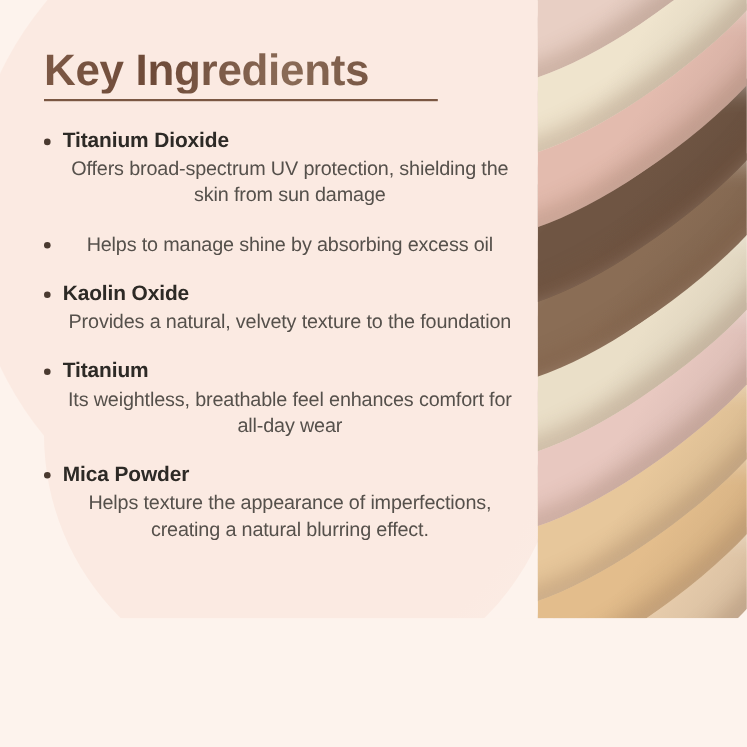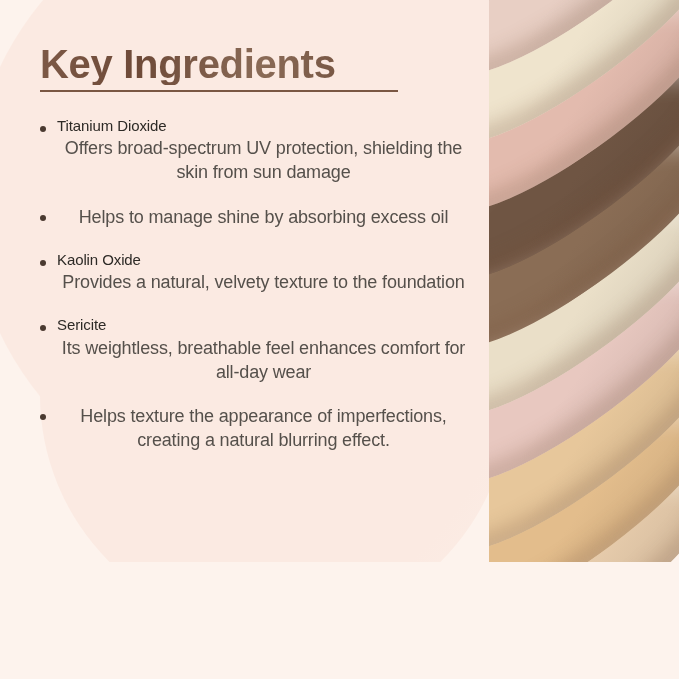--- a/index.html
+++ b/index.html
@@ -153,22 +153,22 @@
   .bullet {
     position: absolute;
     left: 2px;
     top: 9px;
     width: 6px;
     height: 6px;
     border-radius: 50%;
     background: #4a3a30;
   }
   .item-name {
-    font-size: 15px;
-    font-weight: normal;
+    font-size: 19px;
+    font-weight: bold;
     color: #2d2a26;
     letter-spacing: -0.1px;
     padding-left: 19px;
     line-height: 1.25;
   }
   .item-desc {
     font-size: 18px;
     color: #55504b;
     line-height: 1.32;
     padding-left: 19px;
@@ -220,23 +220,24 @@
           <span class="bullet"></span>
           <div class="item-desc">Helps to manage shine by absorbing excess oil</div>
         </li>
         <li class="item">
           <span class="bullet"></span>
           <div class="item-name">Kaolin Oxide</div>
           <div class="item-desc">Provides a natural, velvety texture to the foundation</div>
         </li>
         <li class="item">
           <span class="bullet"></span>
-          <div class="item-name">Sericite</div>
+          <div class="item-name">Titanium</div>
           <div class="item-desc">Its weightless, breathable feel enhances comfort for all-day wear</div>
         </li>
         <li class="item">
           <span class="bullet"></span>
+          <div class="item-name">Mica Powder</div>
           <div class="item-desc">Helps texture the appearance of imperfections, creating a natural blurring effect.</div>
         </li>
       </ul>
 
   </div>
 </div>
 
 </body></html>

